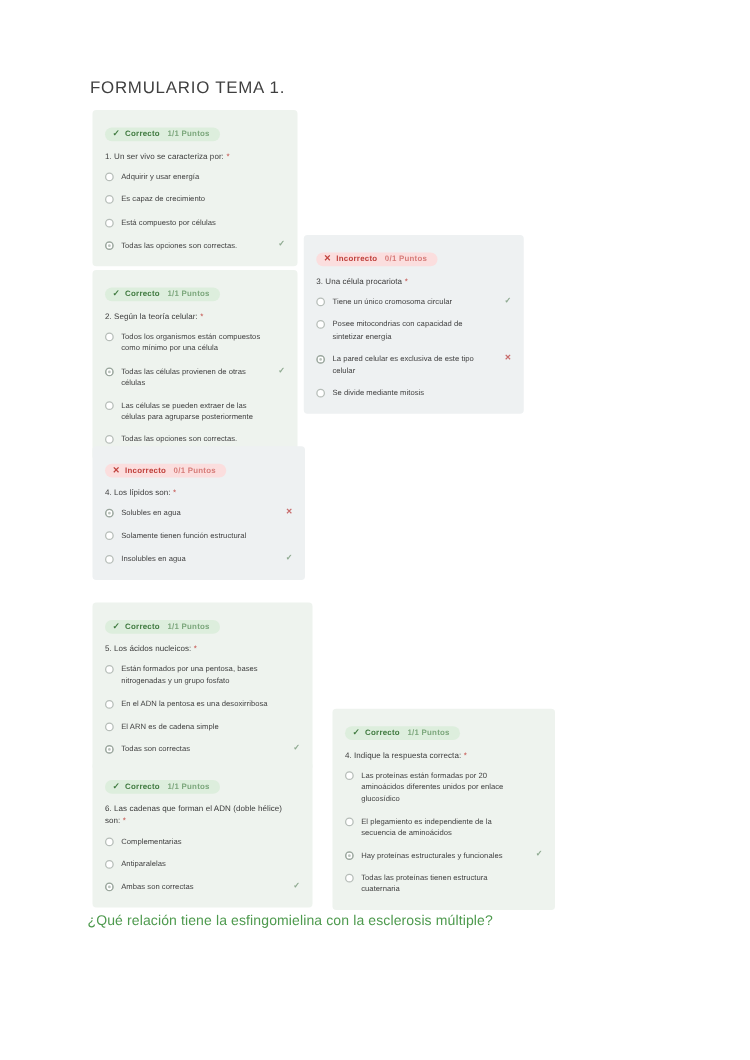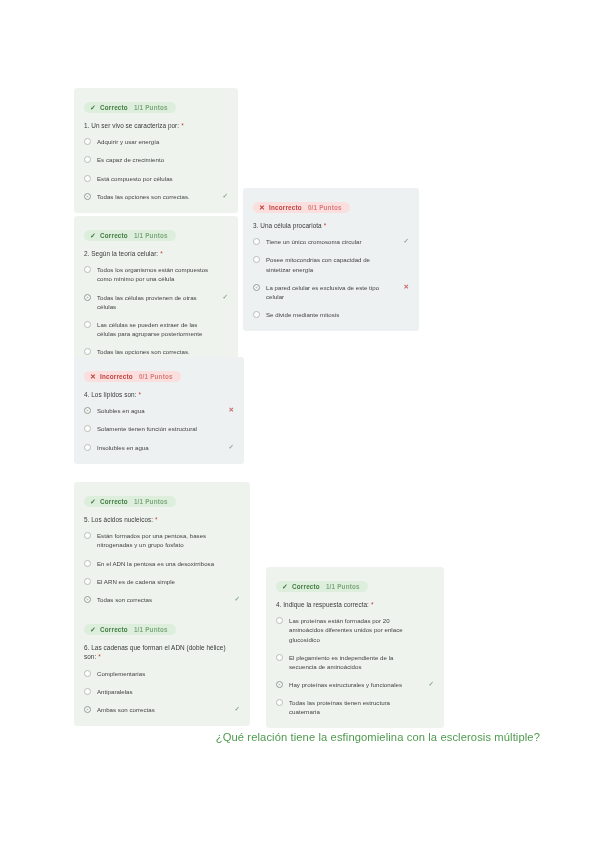--- a/index.html
+++ b/index.html
@@ -142,28 +142,28 @@
 
   .footer-question {
     position: absolute;
     left: 70px;
     top: 730px;
     width: 470px;
     font-size: 11.2px;
     color: #4e9a4e;
     letter-spacing: 0.1px;
     line-height: 1.3;
-    text-align: right;
   }
 </style>
 </head>
 <body>
 
 <div class="page">
 
+  <div class="page-title">FORMULARIO TEMA 1.</div>
 
   <div id="cards-root">
       <div class="card correct" id="card-q1"><div class="badge correct">
           <span class="bicon">✓</span>
           <span>Correcto</span>
           <span class="bpoints">1/1 Puntos</span>
         </div><div class="q-text">1. Un ser vivo se caracteriza por:<span class="req">*</span></div><div class="opt">
           <span class="radio"></span>
           <span class="opt-label">Adquirir y usar energía</span>
         </div><div class="opt">

